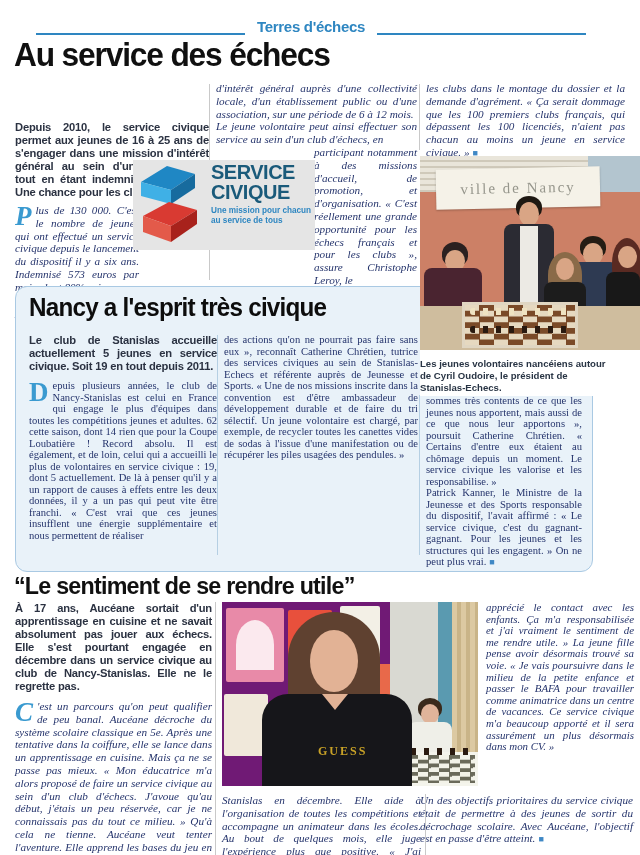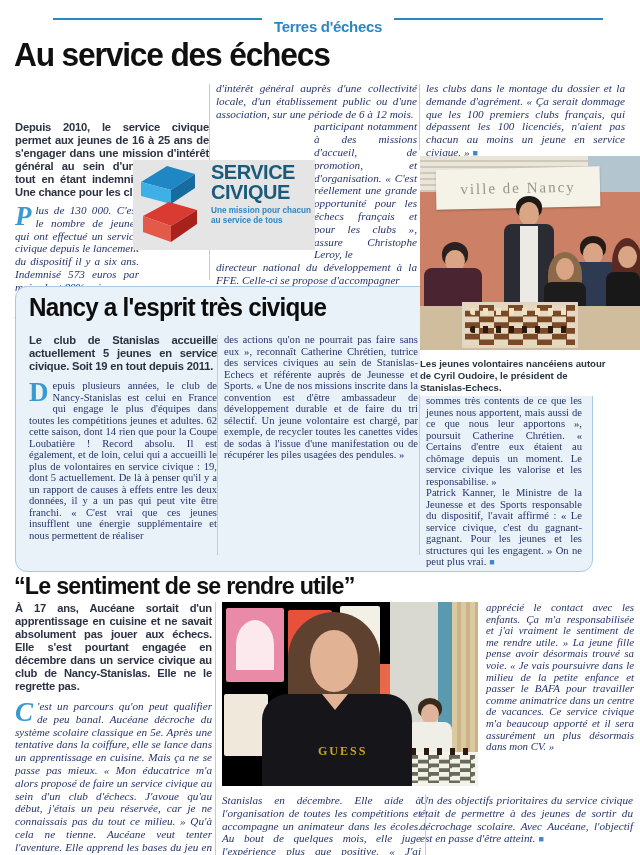--- a/index.html
+++ b/index.html
@@ -1,20 +1,20 @@
 <!DOCTYPE html>
 <html><head>
 <meta charset="utf-8">
 <style>
   * { margin:0; padding:0; box-sizing:border-box; }
   body { width:640px; height:855px; background:#ffffff; font-family:"Liberation Serif", serif; }
   #page { position:relative; width:640px; height:855px; background:#fff; overflow:hidden; }
 
   
-  .kicker { position:absolute; left:53px; top:18px; width:550px; display:flex; align-items:flex-start; }
+  .kicker { position:absolute; left:36px; top:18px; width:550px; display:flex; align-items:flex-end; }
   .kicker .rule { flex:1; border-top:2px solid #2e86c1; }
   .kicker .lbl { margin:0 12px; color:#2e86c1; font-family:"Liberation Sans",sans-serif;
                  font-weight:bold; font-size:15px; letter-spacing:-0.3px; white-space:nowrap; }
 
   .h1 { position:absolute; left:14px; top:36px; font-family:"Liberation Sans",sans-serif;
         font-weight:bold; font-size:33px; color:#101010; letter-spacing:-1.2px;
         transform:scaleX(0.96); transform-origin:left; }
 
   .lead { font-family:"Liberation Sans",sans-serif; font-weight:bold; font-size:11.2px;
           line-height:13px; color:#2b3242; text-align:justify; letter-spacing:-0.2px; }
@@ -76,21 +76,21 @@
   
   .h3 { position:absolute; left:14px; top:572px; font-family:"Liberation Sans",sans-serif;
         font-weight:bold; font-size:24px; color:#101010; letter-spacing:-0.8px; transform:scaleX(0.97); transform-origin:left; }
   #a3col1 { left:15px; top:602px; width:197px; }
   #a3col3 { left:486px; top:602px; width:148px; }
   #a3col2b { left:222px; top:794px; width:199px; }
   #a3col3b { left:420px; top:794px; width:213px; }
   .body.tight { font-size:10.9px; line-height:11.6px; }
 
   
-  #photo2 { position:absolute; left:222px; top:602px; width:256px; height:184px; overflow:hidden; background:#000000; }
+  #photo2 { position:absolute; left:222px; top:602px; width:256px; height:184px; overflow:hidden; background:#701a75; }
   #photo2 .cabinet { position:absolute; left:168px; top:0; width:50px; height:184px; background:#d9d9d2; }
   #photo2 .bluesliver { position:absolute; left:216px; top:0; width:16px; height:184px; background:#5a9ab0; }
   #photo2 .curtain { position:absolute; left:230px; top:0; width:26px; height:184px;
       background:repeating-linear-gradient(90deg,#dcc9a2 0 5px,#c9b488 5px 9px); }
   .card { position:absolute; border-radius:2px; }
   #photo2 .gtext { position:absolute; left:96px; top:142px; color:#c9a227; font-family:"Liberation Serif",serif;
       font-weight:bold; font-size:12px; letter-spacing:2px; }
 </style>
 </head>
 <body>
@@ -108,20 +108,21 @@
   <div class="col" id="col1">
     <div class="lead" style="margin-bottom:5px;">Depuis 2010, le service civique permet aux jeunes de 16 à 25 ans de s'engager dans une mission d'intérêt général au sein d'une association tout en étant indemnisés par l'Etat. Une chance pour les clubs d'échecs.</div>
     <div class="body narrow">
       <span class="dropcap">P</span><span>lus de 130 000. C'est le nombre de jeunes qui ont effectué un service civique depuis le lancement du dispositif il y a six ans. Indemnisé 573 euros par mois, dont 80% pris</span>
     </div>
     <div class="body">en charge par l'État, le service civique permet de s'engager pour une mission</div>
   </div>
 
   <div class="col" id="col2">
     <div class="body">d'intérêt général auprès d'une collectivité locale, d'un établissement public ou d'une association, sur une période de 6 à 12 mois.</div>
+    <div class="body">Le jeune volontaire peut ainsi effectuer son service au sein d'un club d'échecs, en</div>
     <div class="wraprow">
       <div class="spacer"></div>
       <div class="body" style="flex:1">participant notamment à des missions d'accueil, de promotion, et d'organisation. « C'est réellement une grande opportunité pour les échecs français et pour les clubs », assure Christophe Leroy, le</div>
     </div>
     <div class="body">directeur national du développement à la FFE. Celle-ci se propose d'accompagner</div>
   </div>
 
   <div class="col" id="col3">
     <div class="body"><span>les clubs dans le montage du dossier et la demande d'agrément. « Ça serait dommage que les 100 premiers clubs français, qui dépassent les 100 licenciés, n'aient pas chacun au moins un jeune en service civique. »</span><span class="endsq">■</span></div>
   </div>

